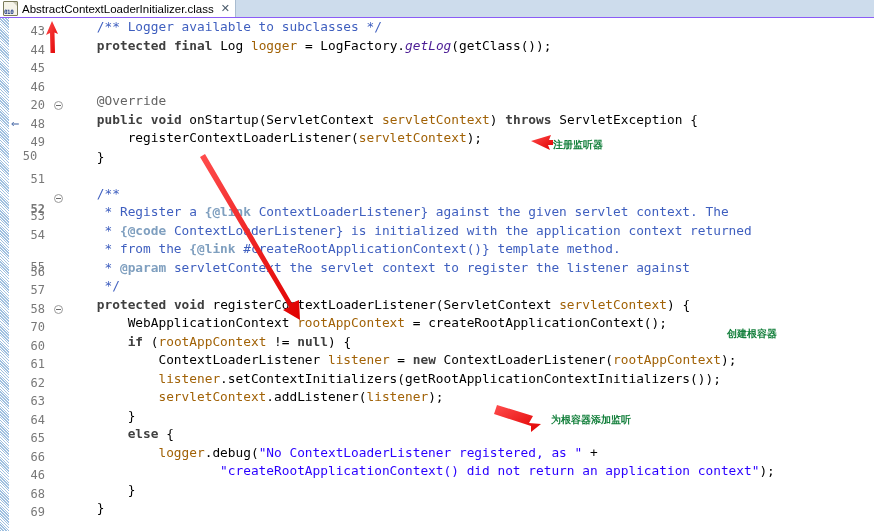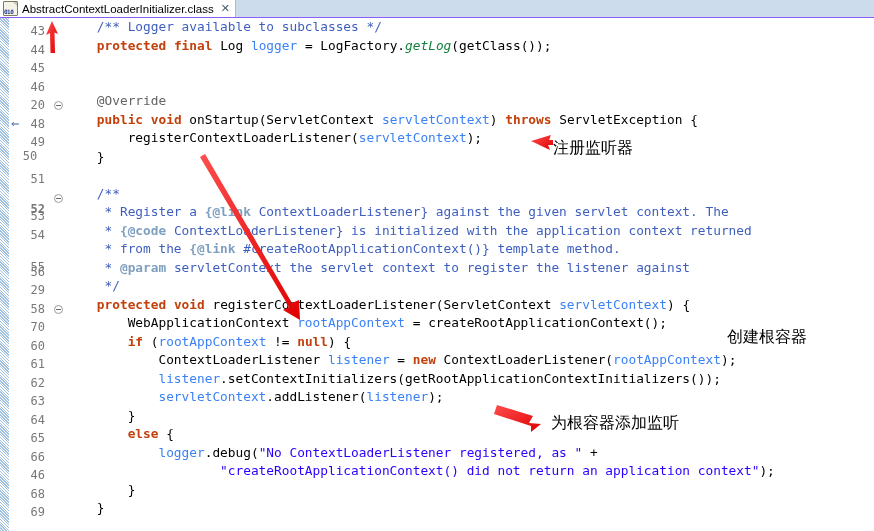--- a/index.html
+++ b/index.html
@@ -93,33 +93,33 @@
     position:absolute;left:66px;top:0;width:808px;height:430px;
     font-family:"DejaVu Sans Mono","Liberation Mono",monospace;
     font-size:12.8px;
     line-height:18.5px;
     white-space:pre;
     color:#000000;
   }
   #code .row{height:18.5px;white-space:pre;}
 
   
-  .kw{color:#c2410c;font-weight:bold;}
+  .kw{color:#404040;font-weight:bold;}
   .doc{color:#3f5fbf;}
   .doctag{color:#7f9fbf;font-weight:bold;text-align:right;}
   .str{color:#2a00ff;}
-  .mth{font-style:italic;color:#15803d;}
-  .loc{color:#3b82f6;}
+  .mth{font-style:italic;color:#4c1d95;}
+  .loc{color:#a16207;}
   .ann{color:#646464;}
 
   
   .redtext{
     position:absolute;
     font-family:"Liberation Sans","DejaVu Sans",sans-serif;
-    font-size:16px;color:#000000;white-space:nowrap;
+    font-size:10px;color:#15803d;white-space:nowrap;font-weight:bold;
   }
   svg.ovl{position:absolute;left:0;top:0;width:874px;height:531px;pointer-events:none;}
 </style>
 </head>
 <body>
 
 <div id="tabbar">
   <div id="tab-active">
     <span id="tab-icon">
       <span class="fold"></span>
@@ -144,21 +144,21 @@
       <div class="ovr" style="top: 96.5px;">⇐</div>
       <div class="ln" style="top: 115px;">49</div>
       <div class="ln" style="top: 129px; text-align: center;">50</div>
       <div class="ln" style="top: 152px;">51</div>
       <div class="ln" style="top: 182px; font-weight: bold;">52</div>
       <div class="fold" style="top: 175.5px;"></div>
       <div class="ln" style="top: 189px;">53</div>
       <div class="ln" style="top: 207.5px;">54</div>
       <div class="ln" style="top: 240px;">55</div>
       <div class="ln" style="top: 244.5px;">56</div>
-      <div class="ln" style="top: 263px;">29</div>
+      <div class="ln" style="top: 263px;">57</div>
       <div class="ln" style="top: 281.5px;">58</div>
       <div class="fold" style="top: 286.5px;"></div>
       <div class="ln" style="top: 300px;">70</div>
       <div class="ln" style="top: 318.5px;">60</div>
       <div class="ln" style="top: 337px;">61</div>
       <div class="ln" style="top: 355.5px;">62</div>
       <div class="ln" style="top: 374px;">63</div>
       <div class="ln" style="top: 392.5px;">64</div>
       <div class="ln" style="top: 411px;">65</div>
       <div class="ln" style="top: 429.5px;">66</div>

